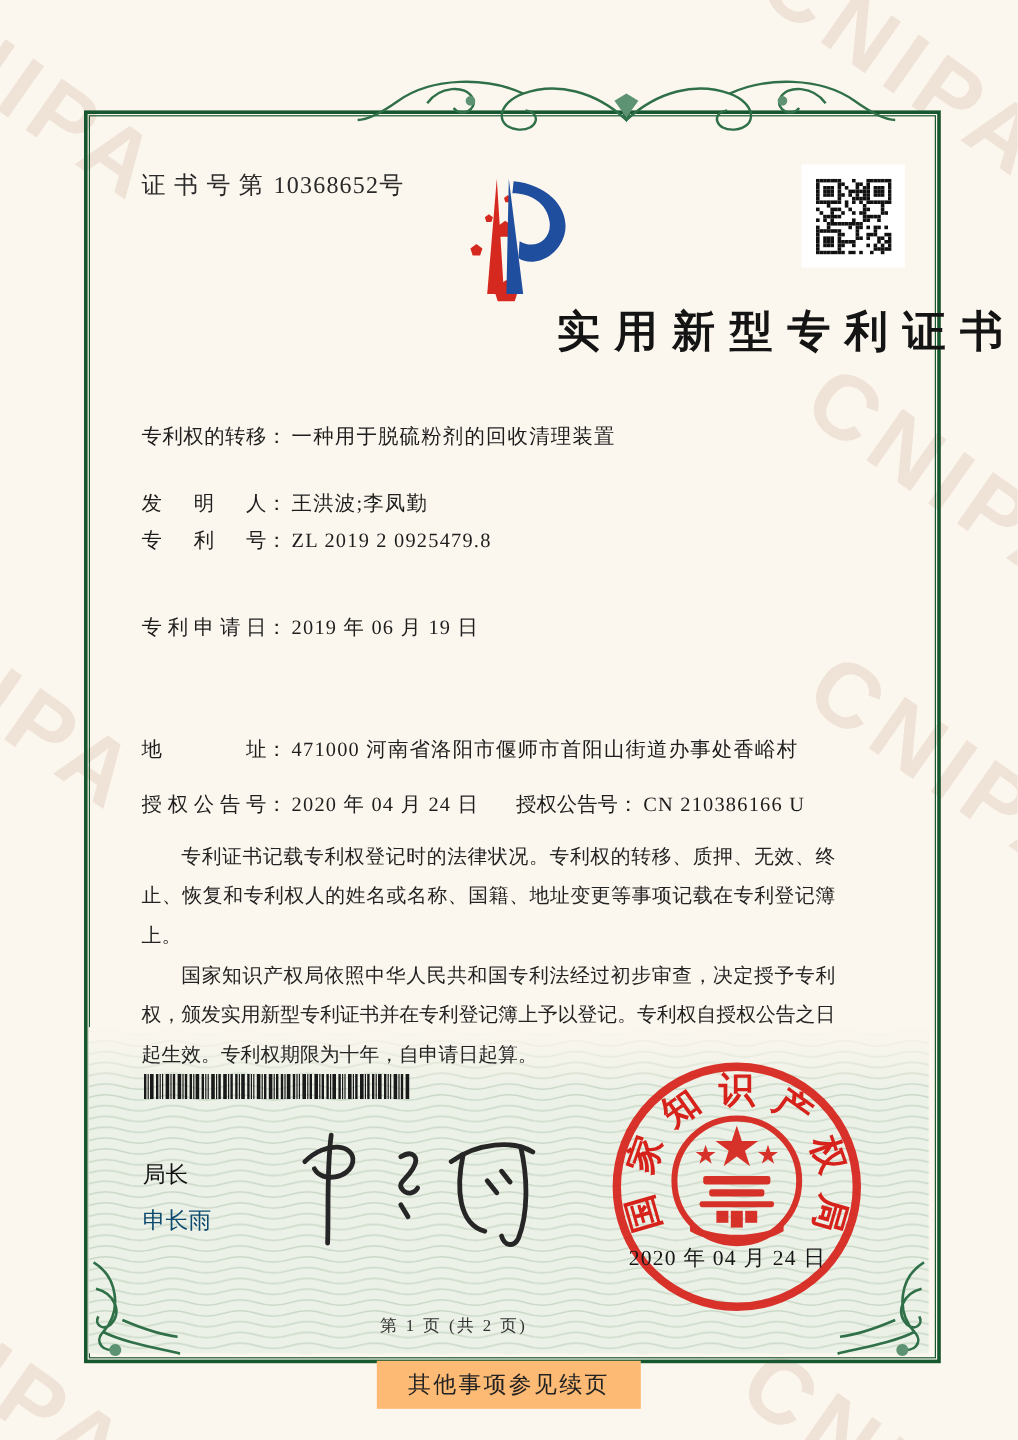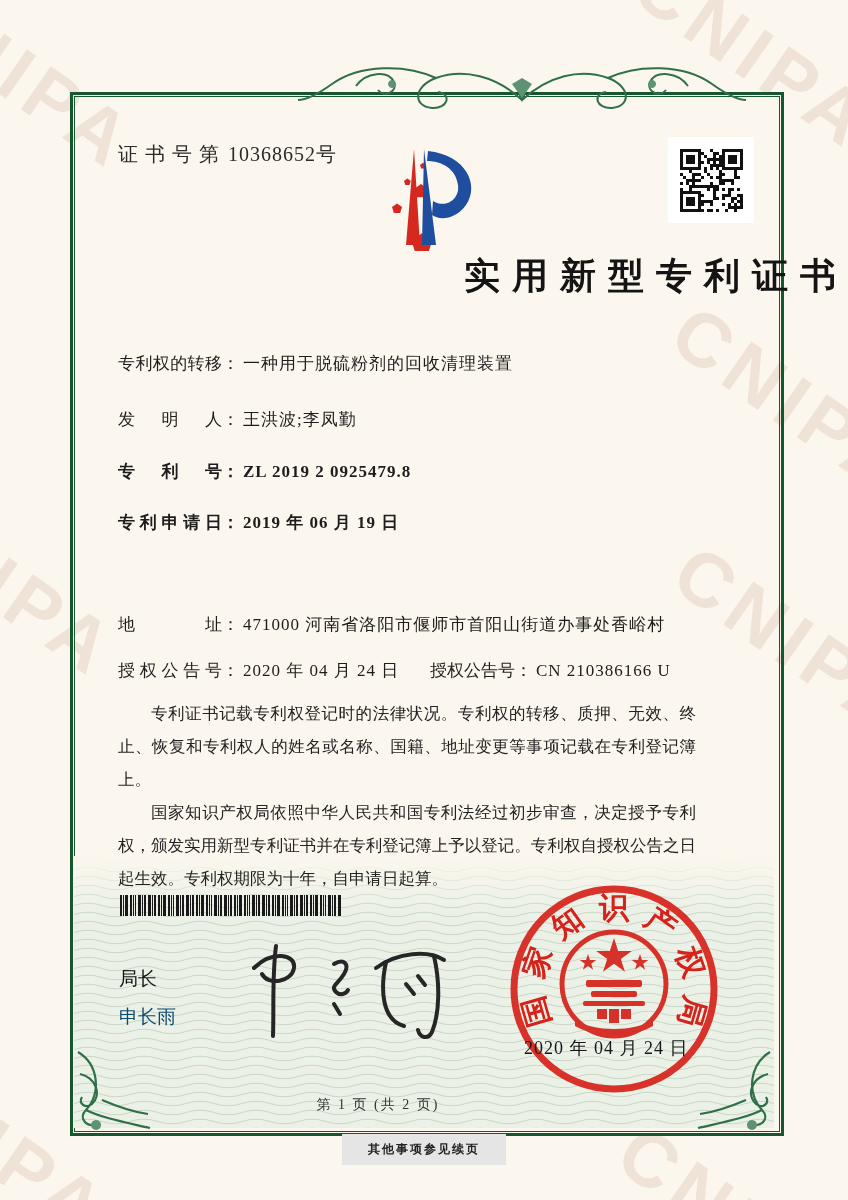--- a/index.html
+++ b/index.html
@@ -88,23 +88,22 @@
   }
   .page-no{
     position:absolute;left:70px;top:1096px;width:616px;z-index:4;
     text-align:center;font-size:14px;color:#333;letter-spacing:2px;
   }
   .footer-note{
     position:absolute;left:0;top:1134px;width:848px;z-index:4;
     display:flex;justify-content:center;
   }
   .footer-note .box{
-    background:#e5e5e5;padding:7px 26px;font-size:12px;color:#222;
+    background:#fdba74;padding:7px 26px;font-size:19px;color:#222;
     letter-spacing:2px;
-    font-weight:bold;
   }
   .seal-char{font-size:30px;font-weight:700;fill:#d6221a;font-family:"Liberation Serif","DejaVu Serif",serif;}
 </style>
 </head>
 <body>
 
 <div class="page">
 
   <div class="wm" style="left:-70px;top:-40px;">CNIPA</div>
   <div class="wm" style="left:668px;top:-60px;">CNIPA</div>
@@ -409,24 +408,24 @@
   </div>
 
   <div class="title">实用新型专利证书</div>
 
   <div class="field" style="top:352px;">
     <span class="flabel">专利权的转移</span><span>：</span><span class="fvalue">一种用于脱硫粉剂的回收清理装置</span>
   </div>
   <div class="field" style="top:408px;">
     <span class="flabel">发明人</span><span>：</span><span class="fvalue">王洪波;李凤勤</span>
   </div>
-  <div class="field" style="top:460px;font-weight:bold;">
+  <div class="field" style="top:439px;">
     <span class="flabel">专利号</span><span>：</span><span class="fvalue">ZL 2019 2 0925479.8</span>
   </div>
-  <div class="field" style="top:511px;font-weight:bold;">
+  <div class="field" style="top:511px;">
     <span class="flabel">专利申请日</span><span>：</span><span class="fvalue">2019 年 06 月 19 日</span>
   </div>
   <div class="field" style="top:613px;">
     <span class="flabel">地址</span><span>：</span><span class="fvalue">471000 河南省洛阳市偃师市首阳山街道办事处香峪村</span>
   </div>
   <div class="field" style="top:659px;">
     <span class="flabel">授权公告号</span><span>：</span><span class="fvalue">2020 年 04 月 24 日</span>
     <span class="grant-no">
       <span>授权公告号</span><span>：</span><span class="fvalue">CN 210386166 U</span>
     </span>

